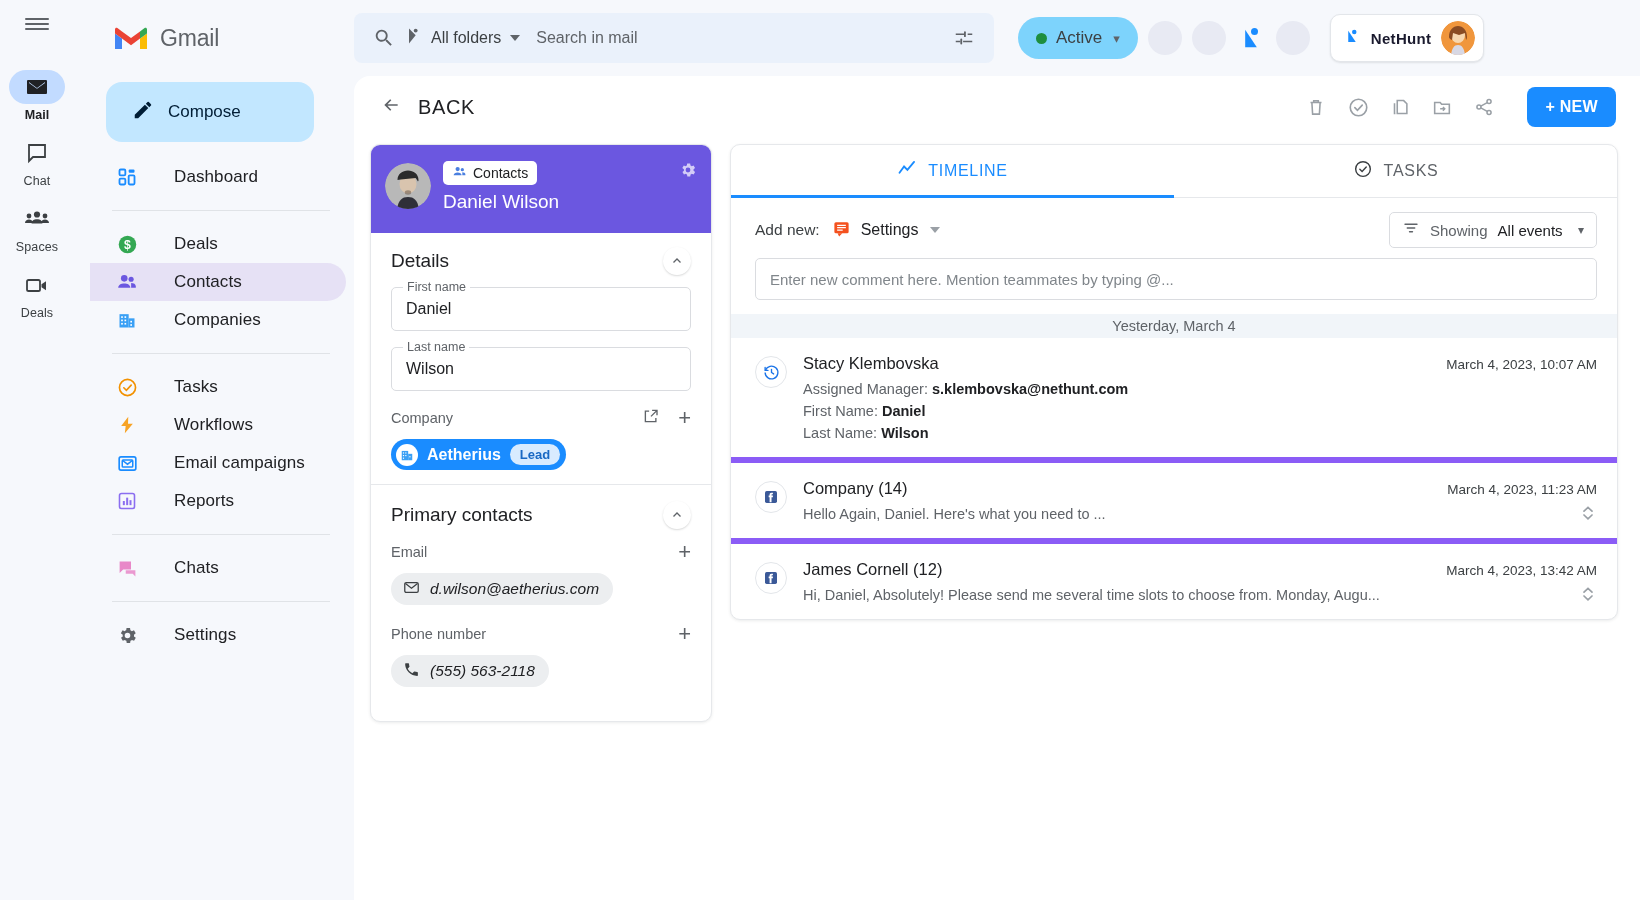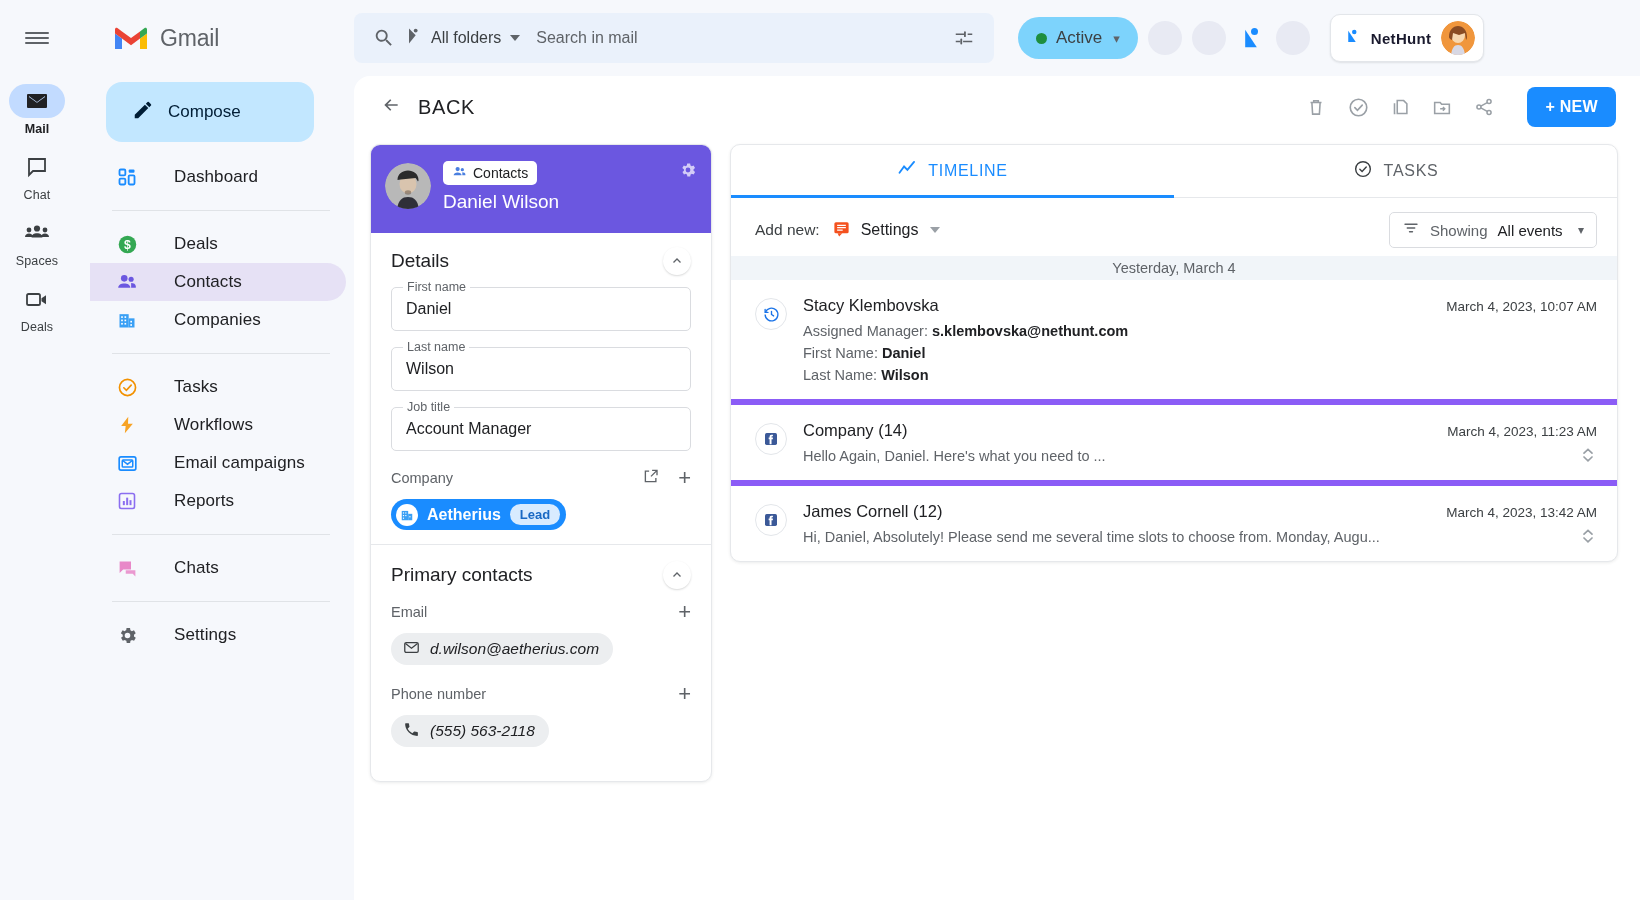--- a/index.html
+++ b/index.html
@@ -9,21 +9,20 @@
     background: #f6f8fc;
     overflow: hidden;
   }
   .app { position: relative; width: 1640px; height: 900px; display: flex; }
 
   
   .rail {
     width: 74px; height: 900px;
     background: #f6f8fc;
     display: flex; flex-direction: column; align-items: center;
-    padding-top: 14px;
     flex-shrink: 0;
   }
   .rail-burger {
     width: 48px; height: 48px; border-radius: 50%;
     display: flex; align-items: center; justify-content: center;
     cursor: pointer;
   }
   .rail-burger span {
     display: block; width: 24px; height: 2px; background: #5f6368;
     margin: 3px 0; border-radius: 1px;
@@ -625,24 +624,20 @@
               </div>
 
               <div class="field">
                 <span class="field-label">First name</span>
                 <span class="field-val">Daniel</span>
               </div>
               <div class="field">
                 <span class="field-label">Last name</span>
                 <span class="field-val">Wilson</span>
               </div>
-              <div class="field">
-                <span class="field-label">Job title</span>
-                <span class="field-val">Account Manager</span>
-              </div>
 
               <div class="row-label-line">
                 <span class="row-label">Company</span>
                 <span class="row-acts">
                   <span>
                     <svg width="18" height="18" viewBox="0 0 24 24">
                         <path fill="none" stroke="#5f6368" stroke-width="1.8" d="M13.5 4.5H20v6.5M20 4.5 12 12.5"></path>
                         <path fill="none" stroke="#5f6368" stroke-width="1.8" d="M18.5 14.5v5h-14v-14h5"></path>
                       </svg>
                   </span>
@@ -759,20 +754,23 @@
                         <path d="M4 7h16M7 12h10M10 17h4"></path>
                       </g>
                     </svg>
                 </span>
                 <span class="showing-lbl">Showing</span>
                 <span class="showing-val">All events</span>
                 <span class="showing-caret">▾</span>
               </span>
             </div>
 
+            <div class="comment-box">
+              <input class="comment-input" value="" placeholder="Enter new comment here. Mention teammates by typing @..." style="">
+            </div>
 
             <div class="day-sep">Yesterday, March 4</div>
 
             <div class="tl-item">
               <span class="tl-ico-wrap">
                 <svg width="17" height="17" viewBox="0 0 24 24">
                     <path fill="none" stroke="#1a73e8" stroke-width="1.9" d="M3.5 9A9 9 0 1 1 3 12"></path>
                     <path fill="none" stroke="#1a73e8" stroke-width="1.9" stroke-linecap="round" d="M3 5v4h4M12 7.5V12l3 2"></path>
                   </svg>
               </span>

